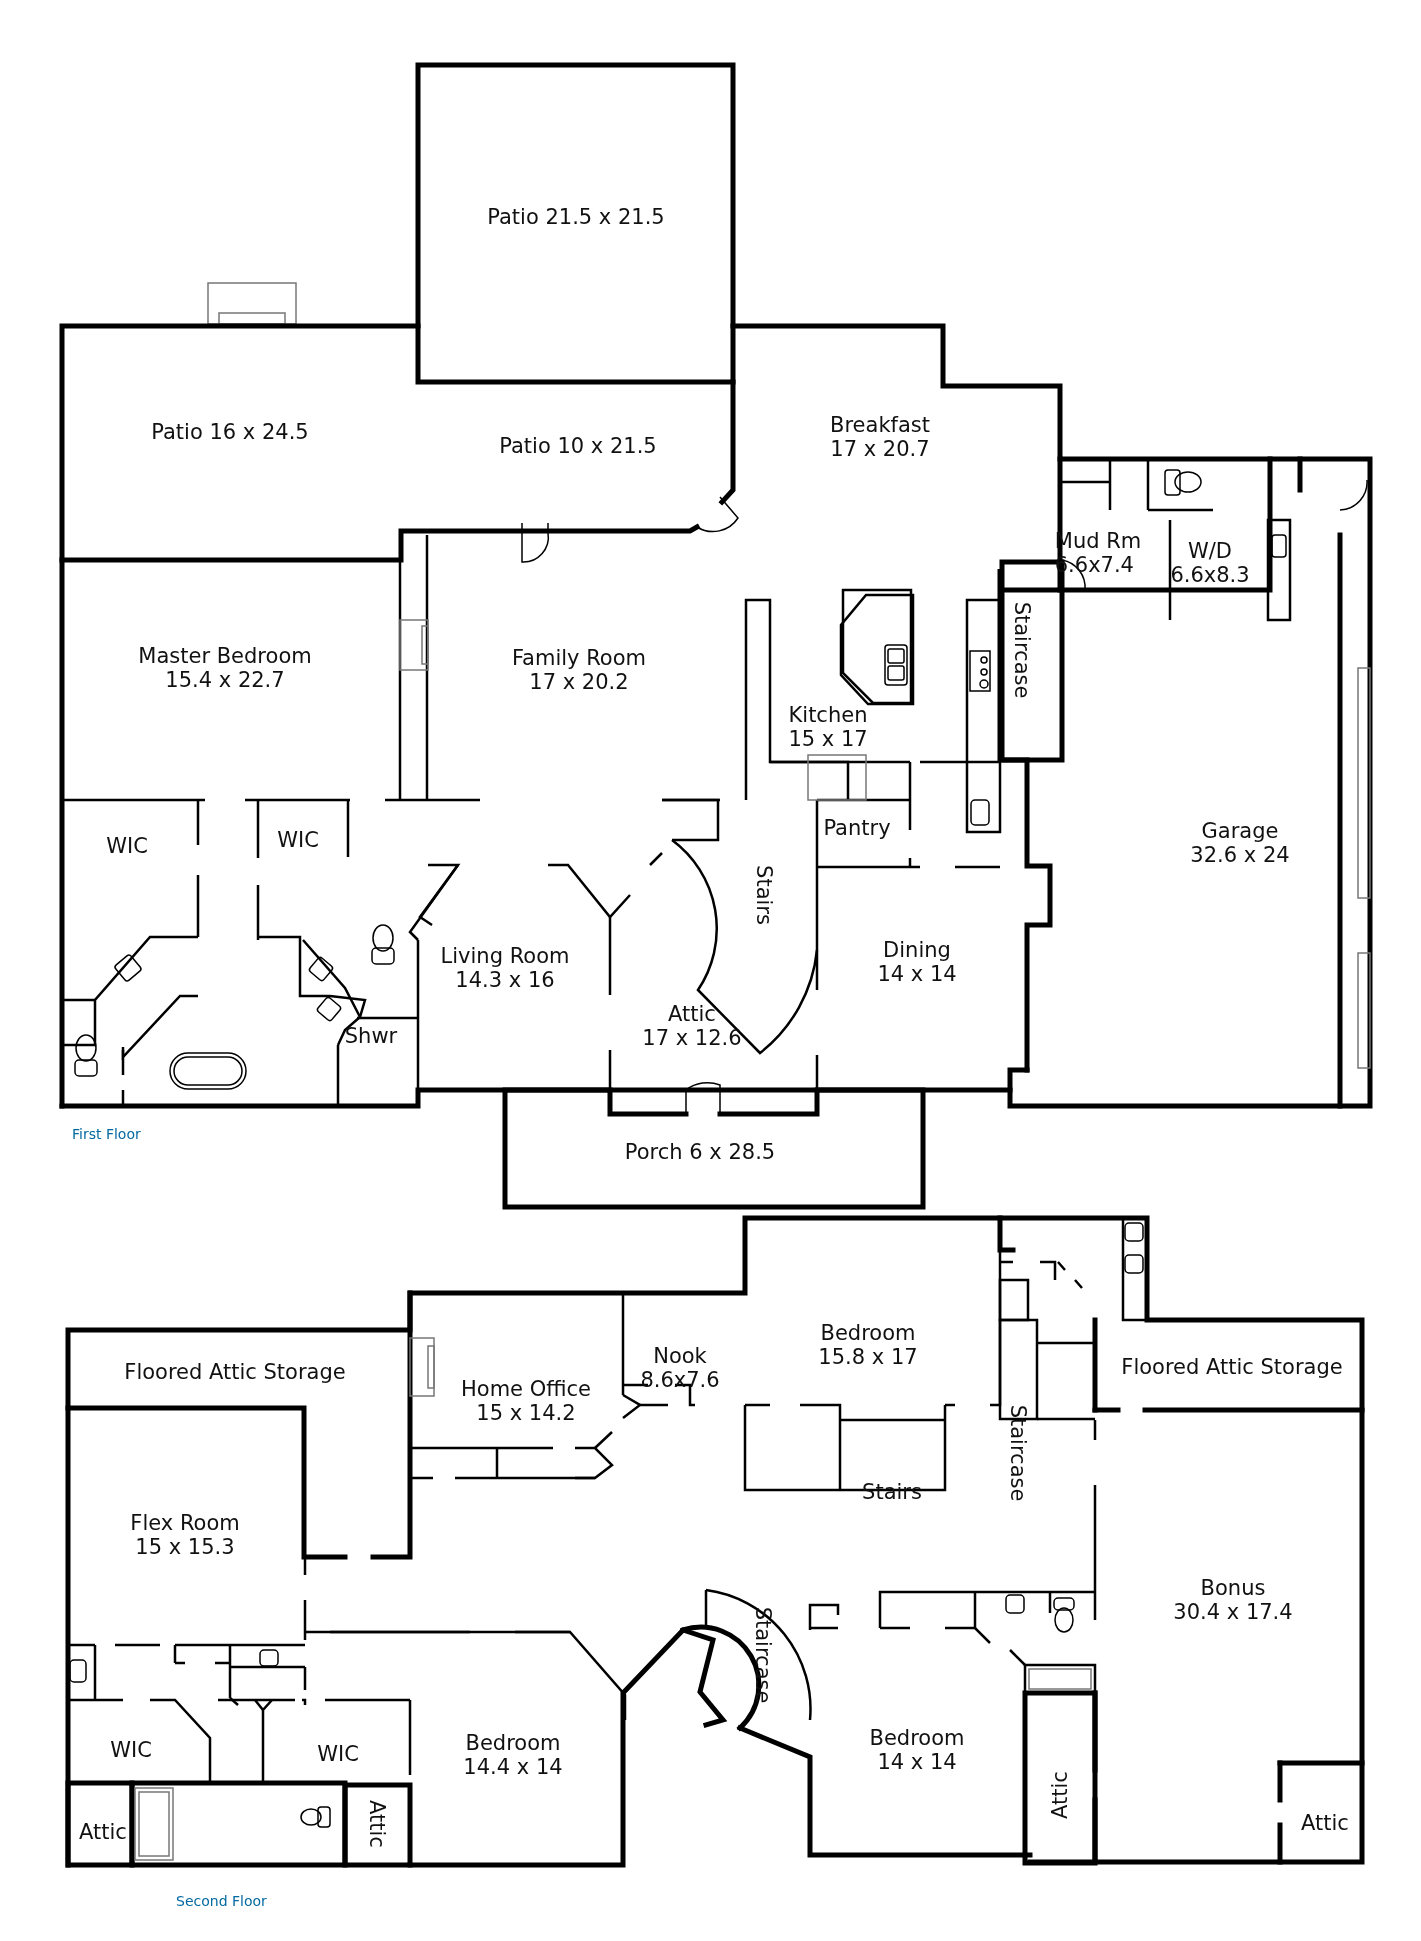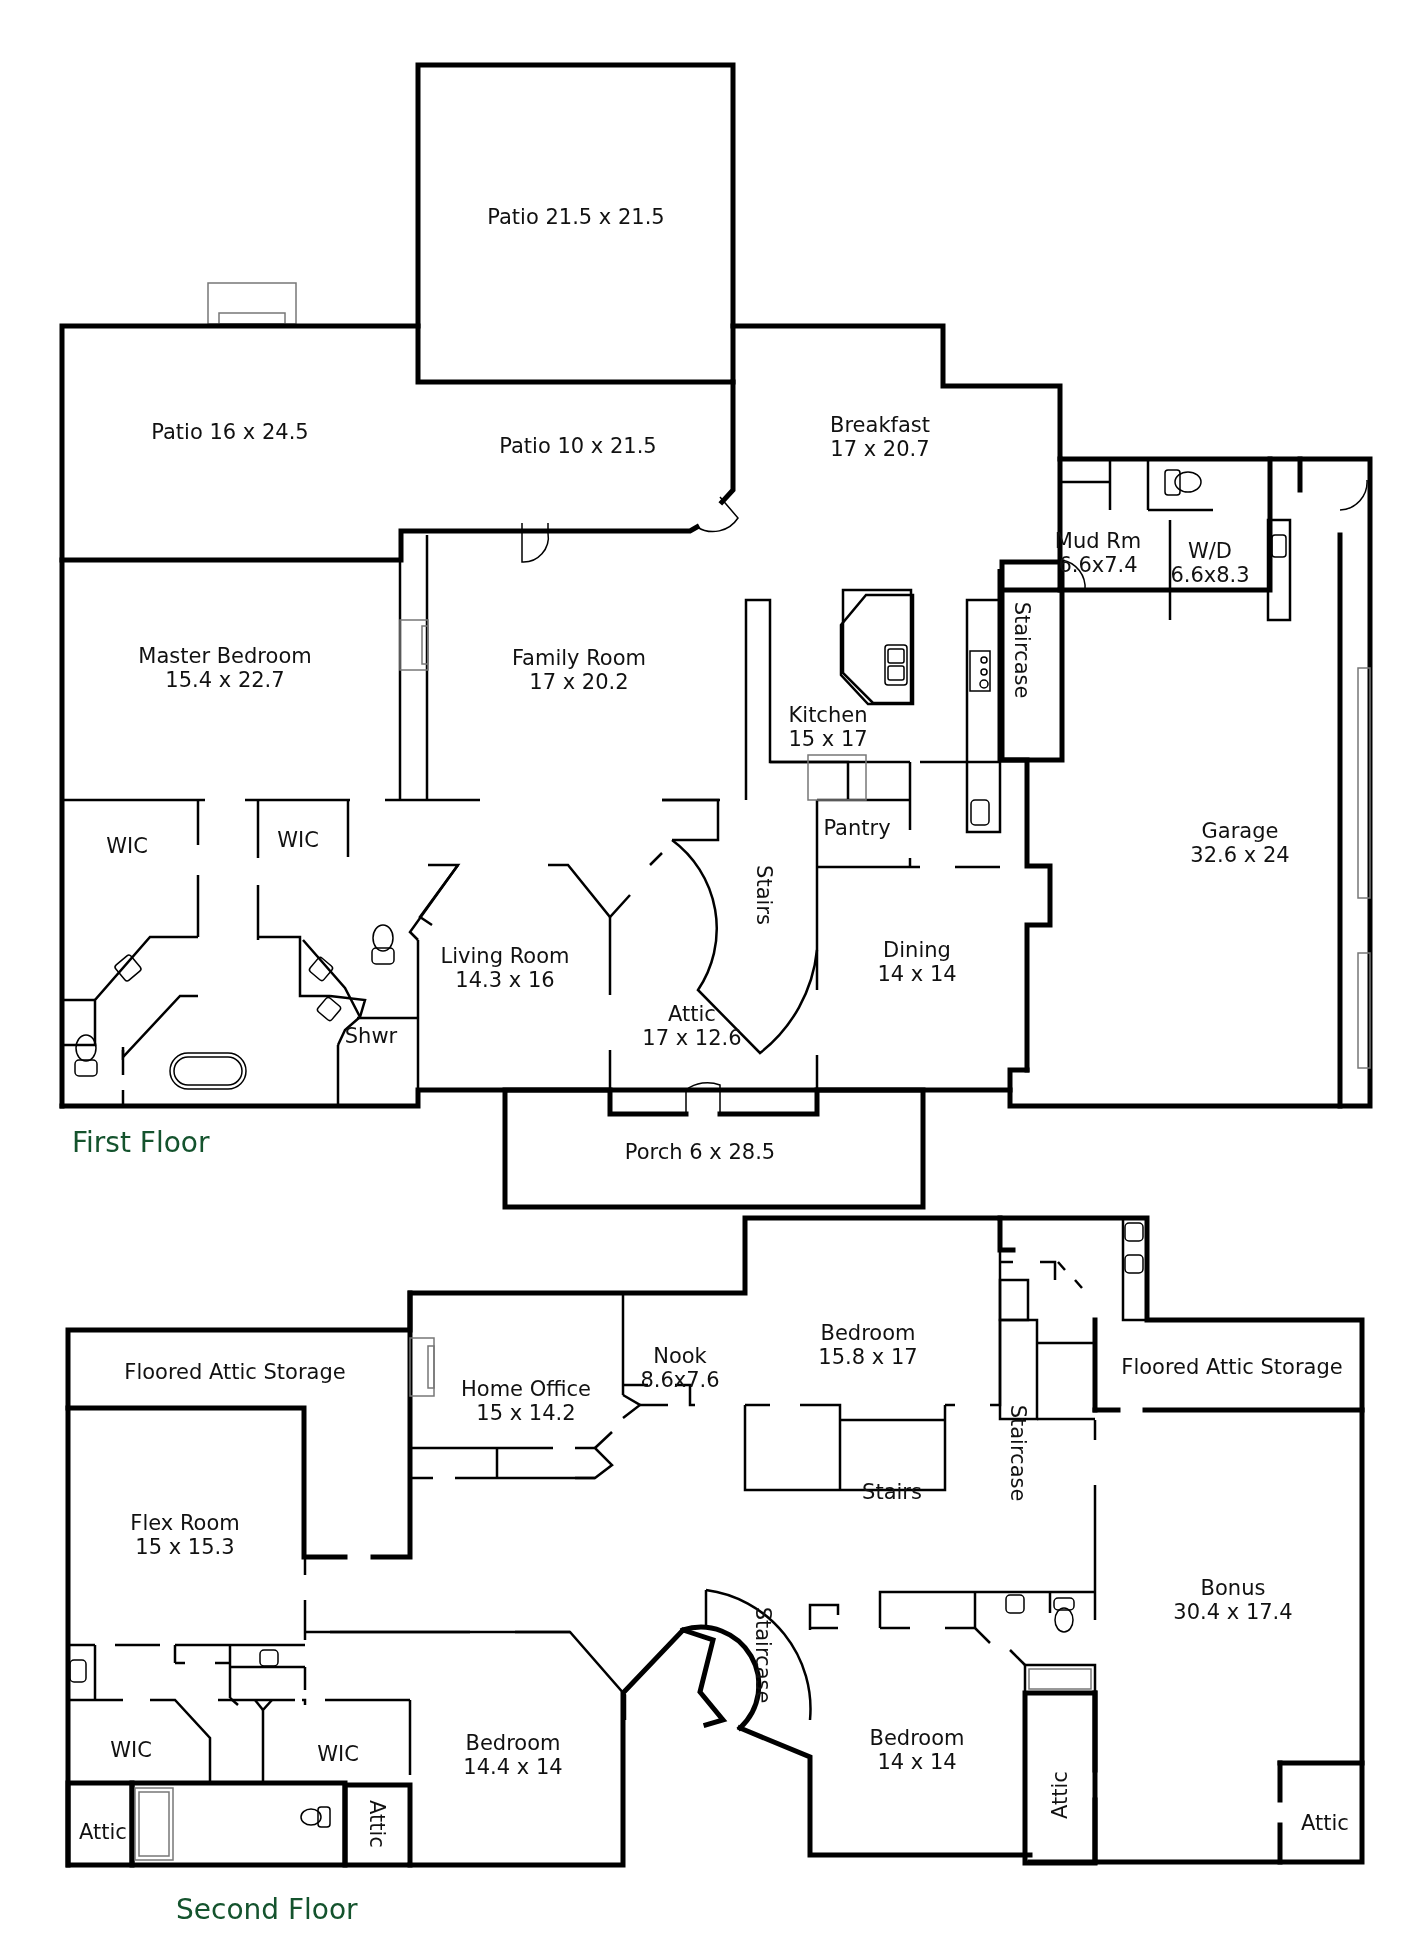--- a/index.html
+++ b/index.html
@@ -5,21 +5,21 @@
   html, body { margin: 0; padding: 0; background: #ffffff; }
   #canvas { position: relative; width: 1421px; height: 1941px; background: #fff; overflow: hidden; }
   svg.plan { position: absolute; left: 0; top: 0; width: 1421px; height: 1941px; }
   .w { stroke: #000; stroke-width: 5; fill: none; stroke-linecap: square; }
   .t { stroke: #000; stroke-width: 2.5; fill: none; }
   .f { stroke: #000; stroke-width: 1.5; fill: none; }
   .g { stroke: #777; stroke-width: 1.5; fill: none; }
   .lbl { position: absolute; font-family: "DejaVu Sans", sans-serif; font-size: 21px; color: #111; text-align: center; line-height: 24px; white-space: nowrap; transform: translate(-50%, -50%); }
   .lbl span { display: block; }
   .rot { transform: translate(-50%, -50%) rotate(90deg); }
-  .floor-title { position: absolute; font-family: "DejaVu Sans", sans-serif; font-size: 28px; color: #14532d; white-space: nowrap; }
+  .floor-title { position: absolute; font-family: "DejaVu Sans", sans-serif; font-size: 14px; color: #0369a1; white-space: nowrap; }
 </style>
 </head>
 <body>
 
 <div id="canvas">
 <svg class="plan" viewBox="0 0 1421 1941">
 
   <g>
 
     <rect class="w" x="418" y="65" width="315" height="317"></rect>
@@ -253,21 +253,21 @@
 <div class="lbl" style="left:230px;top:432px">
       <span>Patio 16 x 24.5</span>
     </div>
 <div class="lbl" style="left:578px;top:446px">
       <span>Patio 10 x 21.5</span>
     </div>
 <div class="lbl" style="left:880px;top:437px">
       <span>Breakfast</span>
       <span>17 x 20.7</span>
     </div>
-<div class="lbl" style="left:1098px;top:553px;text-align:center">
+<div class="lbl" style="left:1098px;top:553px;text-align:left">
       <span>Mud Rm</span>
       <span>6.6x7.4</span>
     </div>
 <div class="lbl" style="left:1210px;top:563px">
       <span>W/D</span>
       <span>6.6x8.3</span>
     </div>
 <div class="lbl rot" style="left:1022px;top:650px">
       <span>Staircase</span>
     </div>

